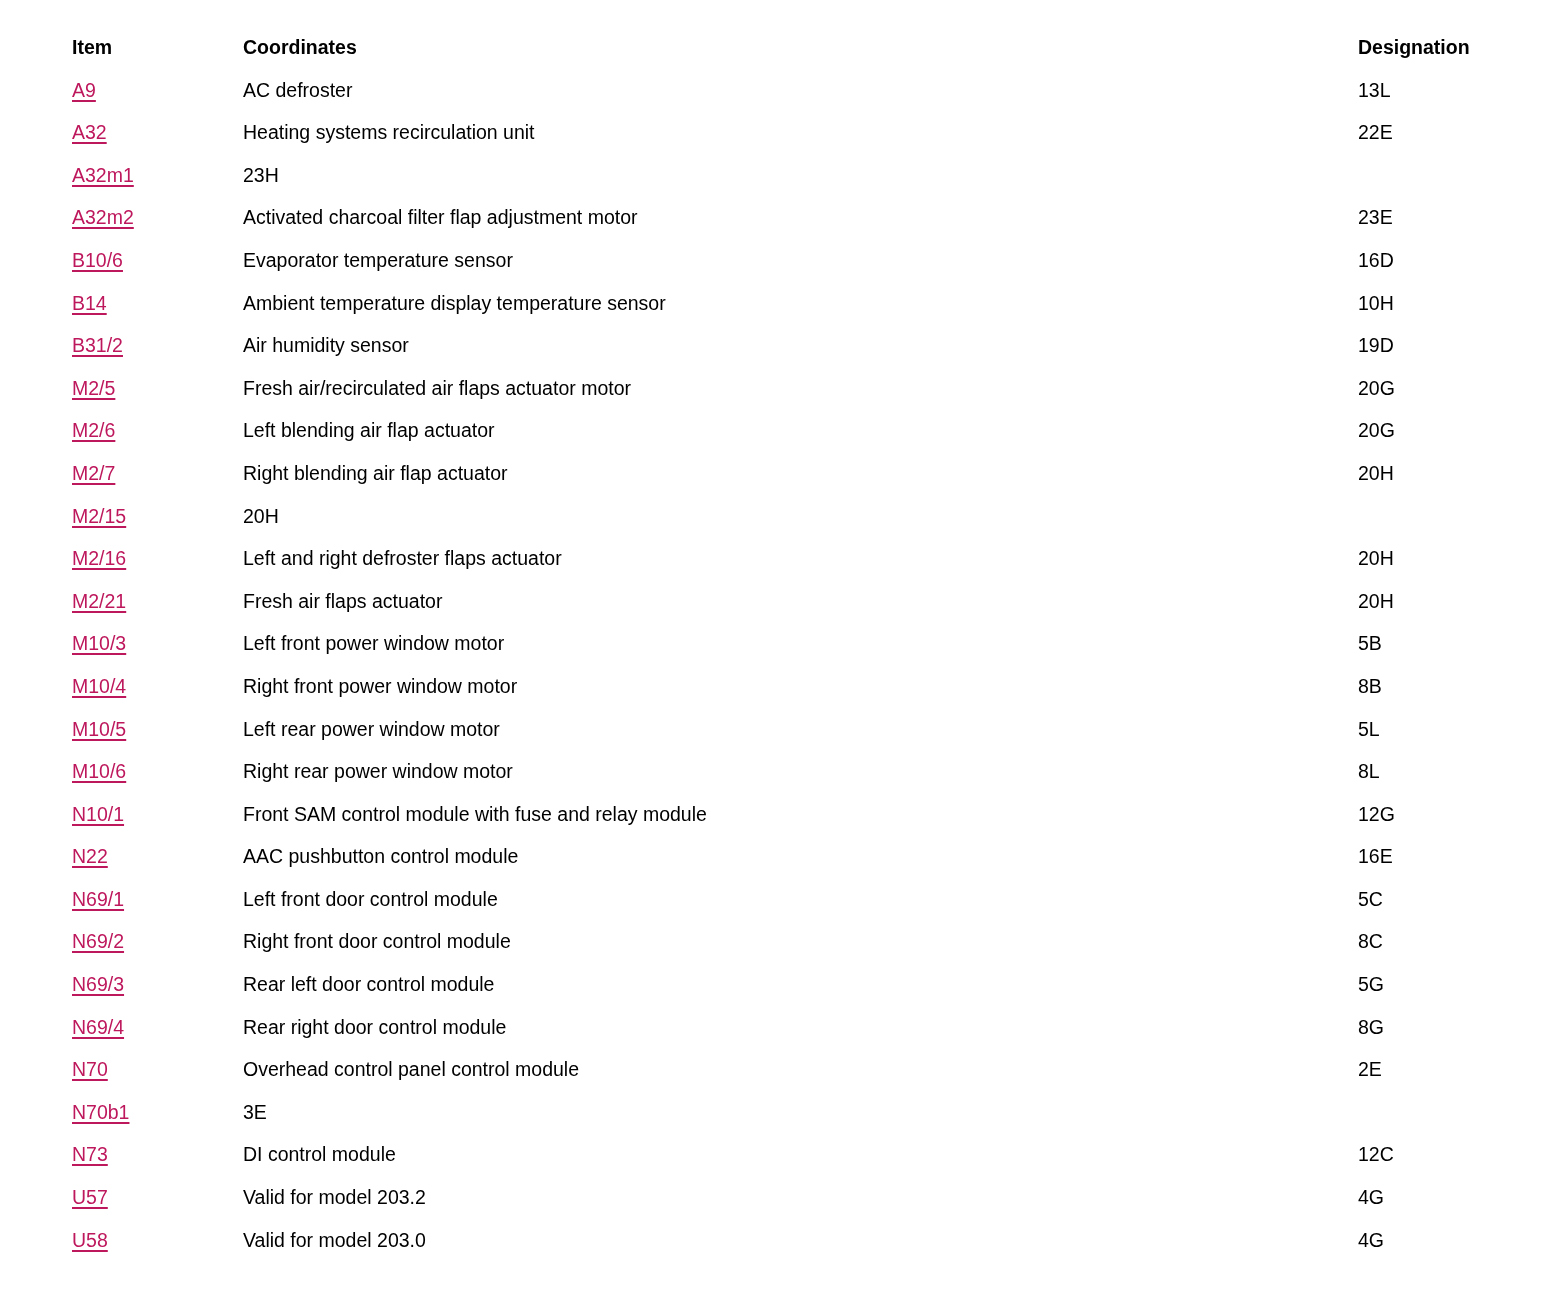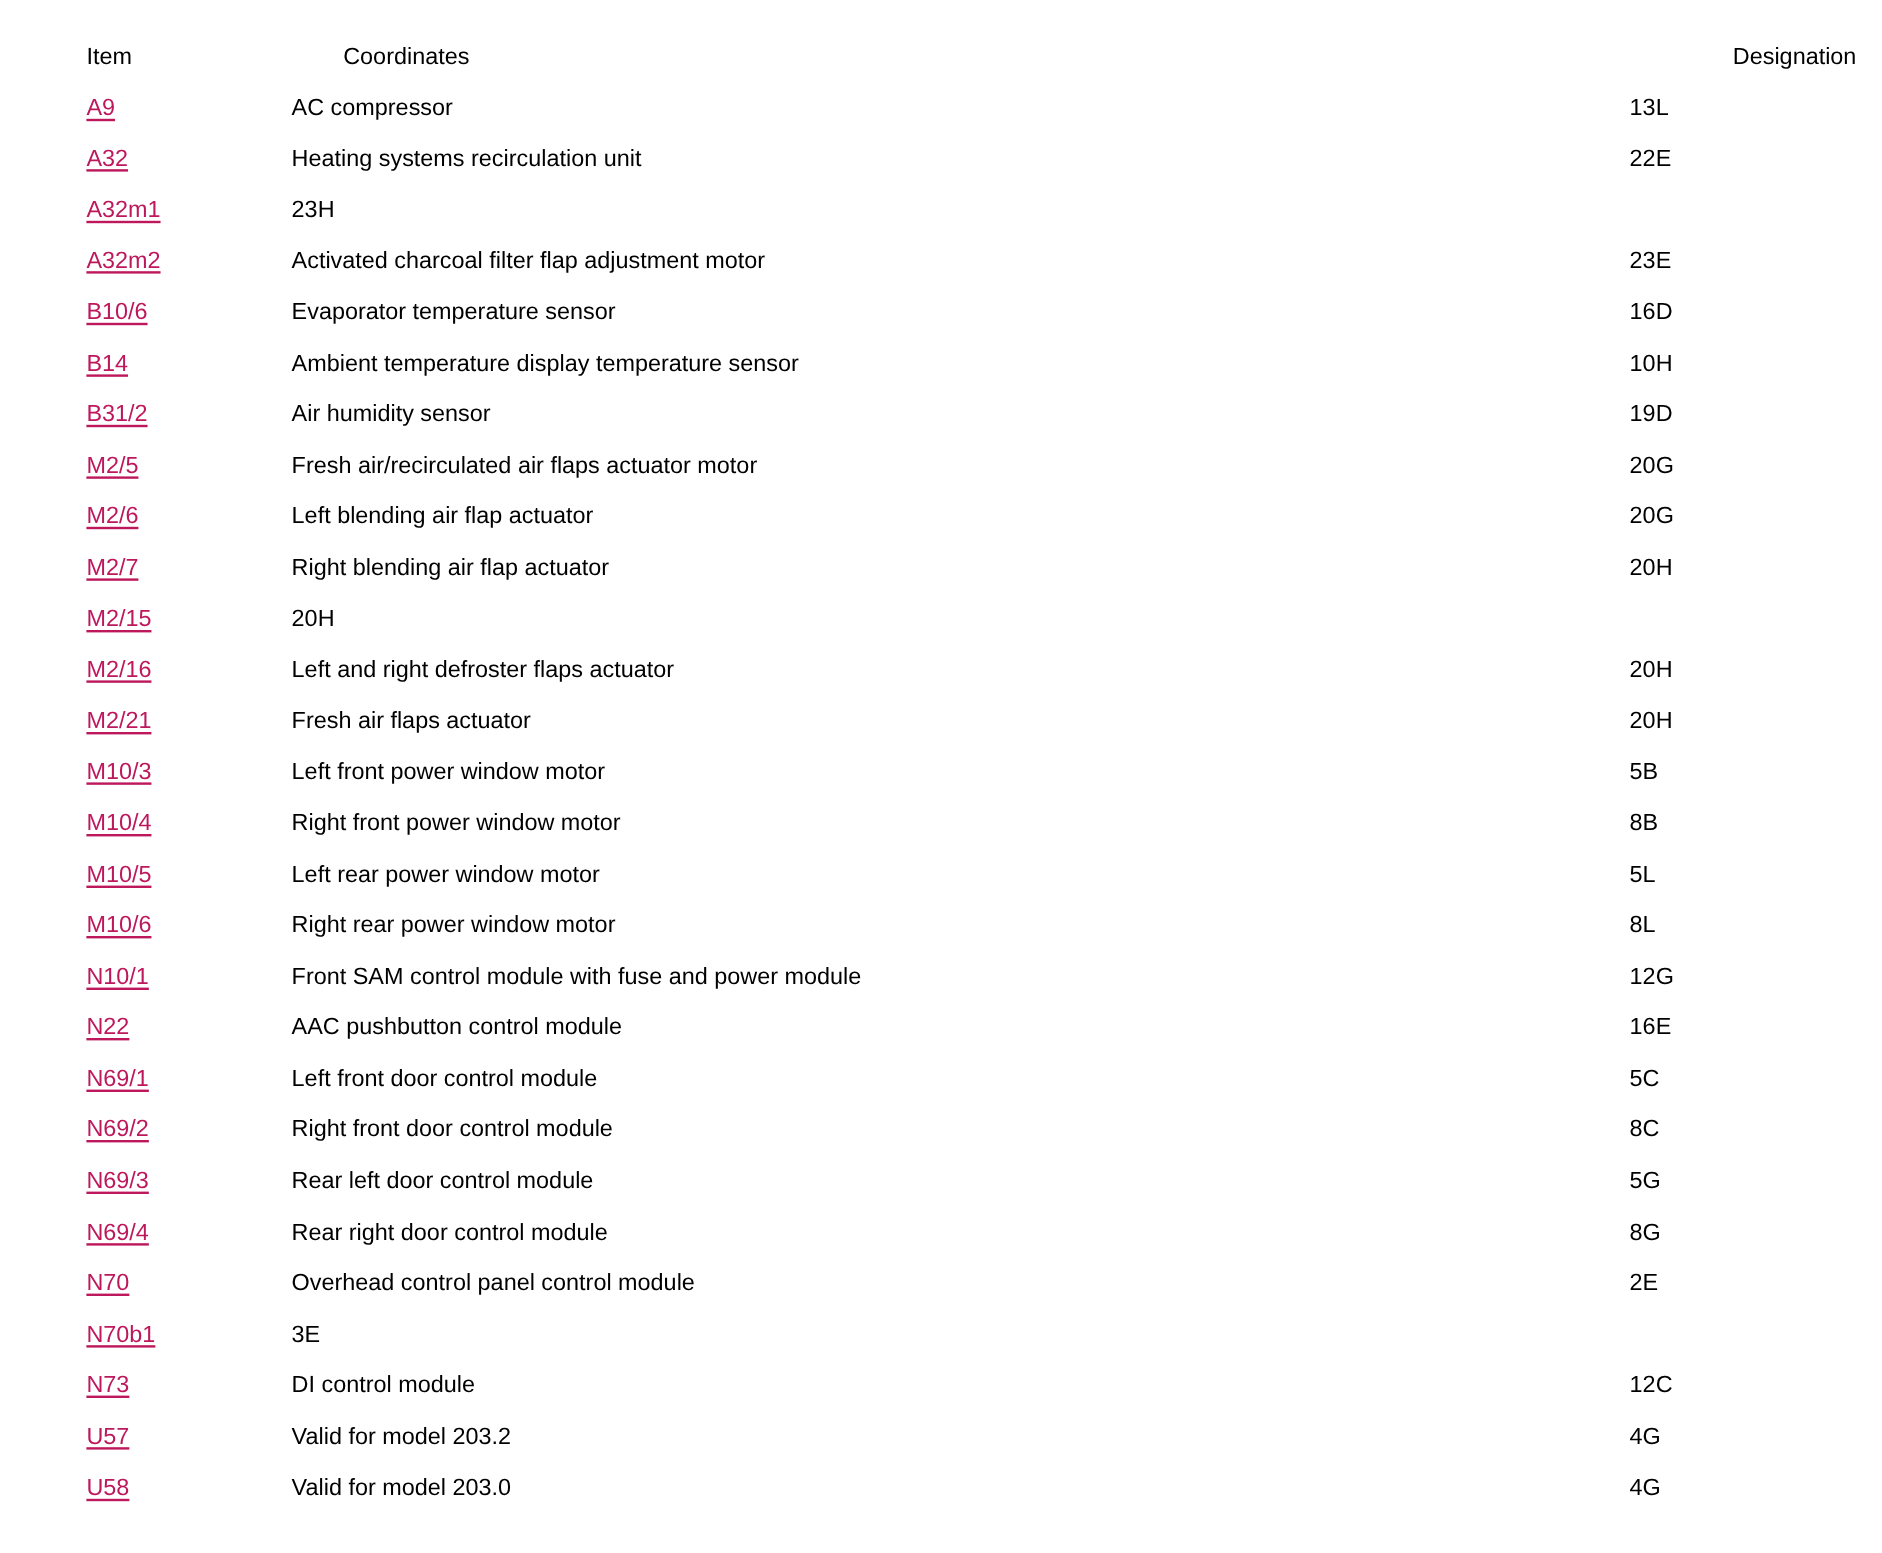--- a/index.html
+++ b/index.html
@@ -29,22 +29,21 @@
     line-height: 42.6px;
     font-size: 19.5px;
     white-space: nowrap;
     align-items: center;
   }
   .row > div {
     overflow: visible;
     line-height: 42.6px;
   }
   .header-row {
-    font-weight: normal;
-    gap: 43px;
+    font-weight: bold;
   }
   .item-link {
     color: #be185d;
     text-decoration: underline;
     text-underline-offset: 3px;
     text-decoration-thickness: 1.5px;
     cursor: pointer;
   }
 </style>
 </head>
@@ -56,21 +55,21 @@
     <div>Item</div>
     <div>Coordinates</div>
     <div>Designation</div>
   </div>
 
   <div id="rows">
     <div class="row">
       <div>
         <span class="item-link">A9</span>
       </div>
-      <div>AC compressor</div>
+      <div>AC defroster</div>
       <div>13L</div>
     </div>
 
     <div class="row">
       <div>
         <span class="item-link">A32</span>
       </div>
       <div>Heating systems recirculation unit</div>
       <div>22E</div>
     </div>
@@ -190,21 +189,21 @@
         <span class="item-link">M10/6</span>
       </div>
       <div>Right rear power window motor</div>
       <div>8L</div>
     </div>
 
     <div class="row">
       <div>
         <span class="item-link">N10/1</span>
       </div>
-      <div>Front SAM control module with fuse and power module</div>
+      <div>Front SAM control module with fuse and relay module</div>
       <div>12G</div>
     </div>
 
     <div class="row">
       <div>
         <span class="item-link">N22</span>
       </div>
       <div>AAC pushbutton control module</div>
       <div>16E</div>
     </div>

